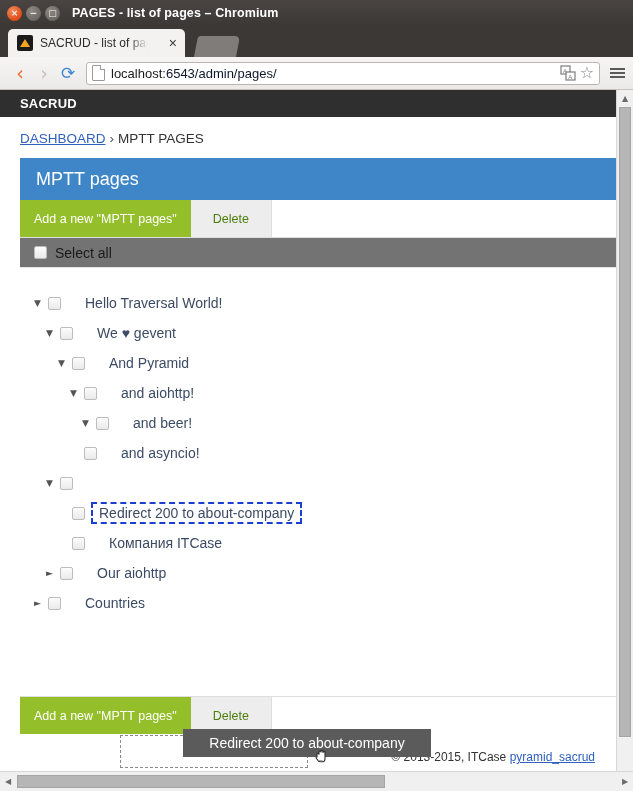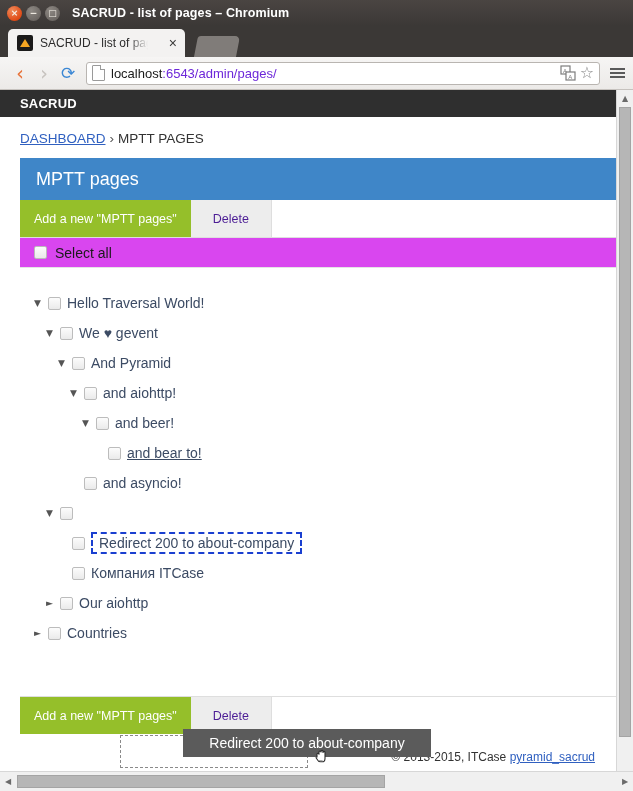--- a/index.html
+++ b/index.html
@@ -76,21 +76,21 @@
     border:1px solid #b9b5b1; border-radius:3px; display:flex; align-items:center;
     padding:0 5px; box-sizing:border-box;
   }
   #page-ico {
     width:11px; height:14px; border:1px solid #9a9a9a; border-radius:1px; background:#fff;
     position:relative; flex:none; margin-right:6px;
   }
   #page-ico:after{content:'';position:absolute;right:-1px;top:-1px;width:4px;height:4px;background:#fff;
     border-left:1px solid #9a9a9a;border-bottom:1px solid #9a9a9a;}
   #url-text { font-size:13px; color:#1a1a1a; white-space:nowrap; }
-  #url-text .dim { color:#6d28d9;margin-top:32px; }
+  #url-text .dim { color:#0f172a;margin-top:32px; }
   #translate-ico { width:18px; height:18px; position:relative; flex:none; margin-right:3px; }
   #star { font-size:16px; color:#8a8a8a; font-family:"DejaVu Sans", sans-serif; line-height:16px; }
   #menu-btn { margin-left:6px; display:flex; flex-direction:column; gap:2px; }
   #menu-btn span { display:block; width:15px; height:2px; background:#5a5a5a; }
 
   
   #viewport { position:absolute; left:0; top:90px; width:633px; height:682px; background:#fff; overflow:hidden; }
   #page { position:absolute; left:0; top:0; width:617px; height:682px; background:#fff; }
 
   #site-header {
@@ -108,47 +108,47 @@
     background:#3f86c8; color:#fff; height:42px; display:flex; align-items:center;
     padding-left:16px; box-sizing:border-box; font-size:18px;
   }
   .btnbar { display:flex; border-bottom:1px solid #dedede; background:#fff; }
   .btn-add {
     background:#95bf2a; color:#fff; font-size:12.5px;
     padding:0 14px; height:37px; display:flex; align-items:center; border:none;
     font-family:"Liberation Sans", sans-serif; cursor:pointer;
   }
   .btn-del {
-    background:#ededed; color:#4c1d95; font-size:12.5px;
+    background:#ededed; color:#4d7c0f; font-size:12.5px;
     padding:0 22px; height:37px; display:flex; align-items:center;
     border:none; border-right:1px solid #dedede;
     font-family:"Liberation Sans", sans-serif; cursor:default;
   }
   .btnbar .filler { flex:1; background:#fff; height:37px; }
 
   #selectall-row {
-    background:#d946ef; border-bottom:1px solid #e4e4e4;
+    background:#737373; border-bottom:1px solid #e4e4e4;
     height:30px; display:flex; align-items:center; padding-left:14px; box-sizing:border-box;
   }
   .cb {
     width:13px; height:13px; box-sizing:border-box;
     border:1px solid #bcbcbc; border-radius:2px;
     background:linear-gradient(to bottom,#fcfcfc,#eaeaea); flex:none; cursor:pointer;
   }
   #selectall-label { margin-left:8px; font-size:14px; color:#1a1a1a; }
 
   #tree { position:relative; padding:20px 0 18px 0; background:#fff; min-height:390px; }
   .node { display:flex; align-items:center; height:30px; position:relative; }
   .arrow {
     width:12px; font-size:9px; color:#555; line-height:9px; flex:none;
     font-family:"DejaVu Sans", sans-serif; text-align:left; cursor:pointer;
   }
   .arrow.blank { color:transparent; cursor:default; }
   .node .cb { margin-left:2px; }
-  .node .lbl { margin-left:6px; font-size:14px; color:#3c4b64; cursor:move; white-space:nowrap; }
+  .node .lbl { margin-left:24px; font-size:14px; color:#3c4b64; cursor:move; white-space:nowrap; }
   .node .lbl.hovered { text-decoration: underline; }
   .node.drag-source .lbl {
     border:2px dashed #1a3fd0; padding:2px 6px; margin-left:6px; line-height:1;
     display:inline-block;
   }
 
   #drop-placeholder {
     position:absolute; left:100px; top:467px; width:188px; height:33px;
     border:1px dashed #8a8a8a; box-sizing:border-box; background:#fff;
   }
@@ -192,21 +192,21 @@
       <div class="win-btn close">
           <span class="gl">×</span>
         </div>
       <div class="win-btn min">
           <span class="gl">−</span>
         </div>
       <div class="win-btn max">
           <span class="gl">□</span>
         </div>
     </div>
-    <div id="win-title">SACRUD - list of pages – Chromium</div>
+    <div id="win-title">PAGES - list of pages – Chromium</div>
   </div>
 
   <div id="tabstrip">
     <div id="tab">
       <div id="favicon">
           <div class="tri"></div>
         </div>
       <div id="tab-title">SACRUD - list of pag</div>
       <div id="tab-close">×</div>
     </div>
@@ -291,25 +291,20 @@
             <div class="node" style="padding-left: 50px;">
               <div class="arrow">▼</div>
               <div class="cb"></div>
               <div class="lbl">and aiohttp!</div>
             </div>
             <div class="node" style="padding-left: 62px;">
               <div class="arrow">▼</div>
               <div class="cb"></div>
               <div class="lbl">and beer!</div>
             </div>
-            <div class="node" style="padding-left: 74px;">
-              <div class="arrow blank"></div>
-              <div class="cb"></div>
-              <div class="lbl hovered">and bear to!</div>
-            </div>
             <div class="node" style="padding-left: 50px;">
               <div class="arrow blank"></div>
               <div class="cb"></div>
               <div class="lbl">and asyncio!</div>
             </div>
             <div class="node" style="padding-left: 26px;">
               <div class="arrow">▼</div>
               <div class="cb"></div>
             </div>
             <div class="node drag-source" style="padding-left: 38px;">

